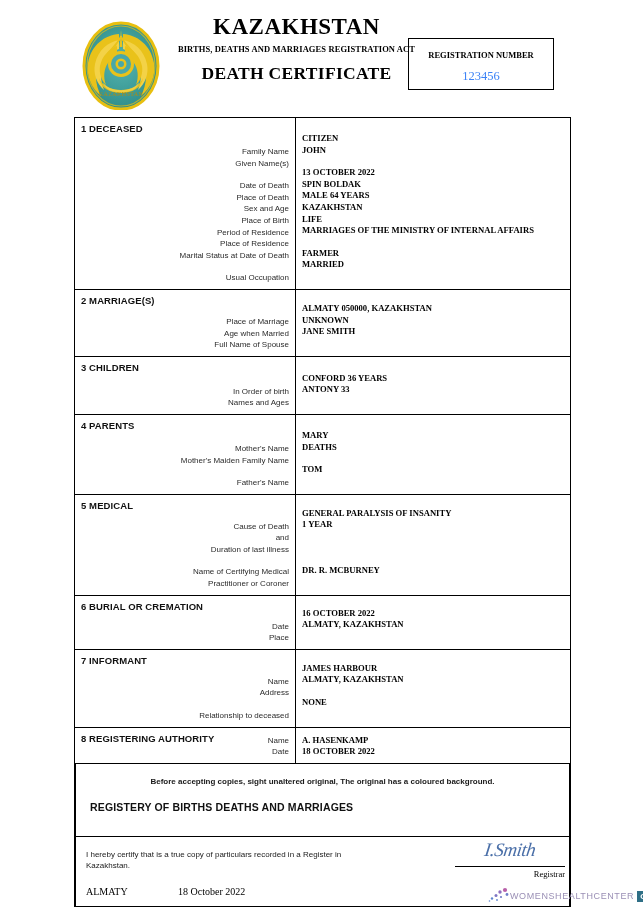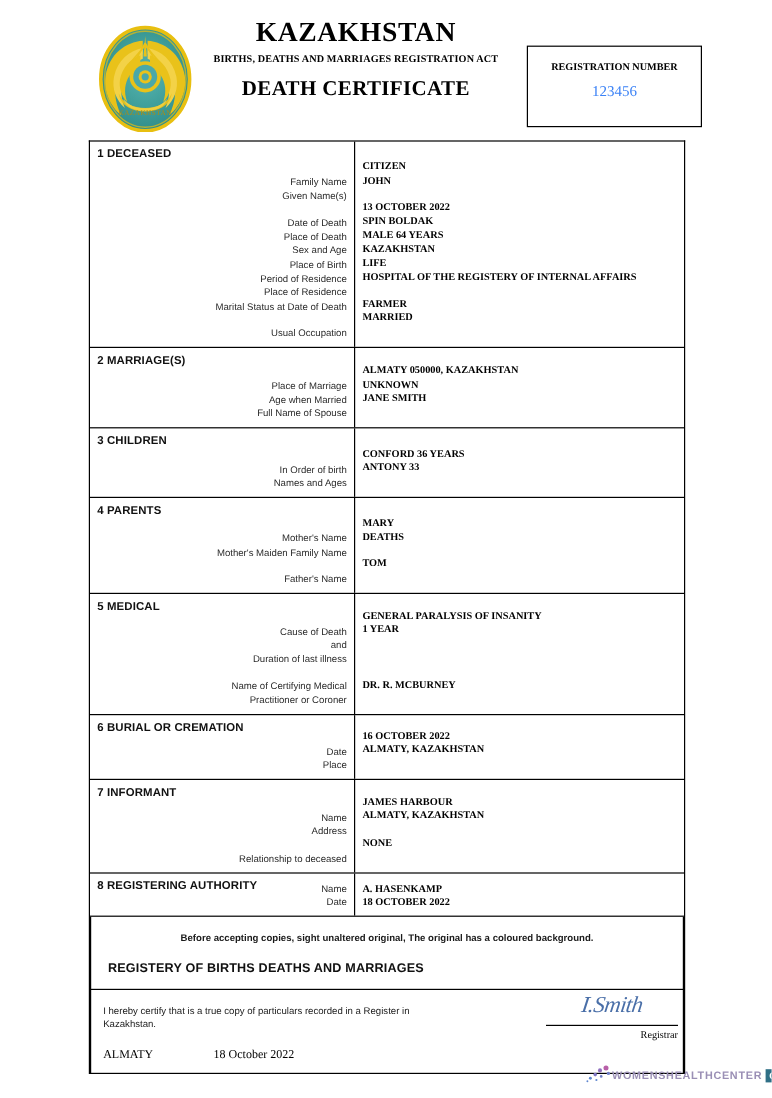--- a/index.html
+++ b/index.html
@@ -36,21 +36,21 @@
     font-family: "Liberation Serif", serif;
     font-size: 8.5px; font-weight: bold; color: #000;
     margin-top: 4px; letter-spacing: 0.1px;
   }
   .title-cert {
     font-family: "Liberation Serif", serif;
     font-size: 17.5px; font-weight: bold; color: #000;
     margin-top: 9px; letter-spacing: 0.3px;
   }
   .regbox {
-    position: absolute; left: 365px; top: 26px; width: 146px; height: 68px;
+    position: absolute; left: 334px; top: 26px; width: 146px; height: 52px;
     border: 1px solid #000; text-align: center;
   }
   .regbox-label {
     font-family: "Liberation Serif", serif;
     font-size: 8.5px; font-weight: bold; margin-top: 11px; color: #000;
   }
   .regbox-value {
     font-family: "Liberation Serif", serif;
     font-size: 12.5px; margin-top: 9px; color: #3b82f6;
   }
@@ -123,21 +123,21 @@
   .sec-authority { }
   .sec-authority .sec-left { display: flex; align-items: flex-start; }
   .sec-authority .auth-title { flex: 1 1 auto; }
   .sec-authority .labels { margin-top: 3px; }
   .sec-authority .values { margin-top: 3px; }
 
   .sec-endorse .sec-left { padding-top: 5px; padding-bottom: 6px; }
   .notice-block {
     border-left: 1px solid #000; border-right: 1px solid #000;
     border-bottom: 1px solid #000;
-    padding: 12px 10px 11px 10px;
+    padding: 12px 10px 23px 10px;
   }
   .notice-text {
     font-size: 8px; font-weight: bold; color: #1a1a1a;
     text-align: center; line-height: 11px;
   }
   .registry-heading {
     font-size: 10.5px; font-weight: bold; color: #111;
     margin-top: 14px; margin-left: 4px; letter-spacing: 0.15px;
   }
   .certify-block {
@@ -182,21 +182,21 @@
 
   
   .watermark {
     position: absolute; left: 488px; top: 884px;
     width: 150px; height: 24px;
     display: flex; align-items: center;
   }
   .wm-dots { width: 22px; height: 18px; position: relative; }
   .wm-text {
     font-size: 9px; letter-spacing: 0.6px;
-    color: #9a8fb5; font-weight: bold;
+    color: #9a8fb5; font-weight: normal;
   }
   .wm-org {
     font-size: 8px; letter-spacing: 0.4px;
     color: #ffffff; background: #2f6f86;
     padding: 1px 3px; margin-left: 3px;
     font-weight: bold;
   }
 </style>
 </head>
 <body>
@@ -277,21 +277,21 @@
       </div>
       <div class="sec-right">
         <div class="values">
           <div class="value">CITIZEN</div>
           <div class="value">JOHN</div>
           <div class="value spacer-top">13 OCTOBER 2022</div>
           <div class="value">SPIN BOLDAK</div>
           <div class="value">MALE 64 YEARS</div>
           <div class="value">KAZAKHSTAN</div>
           <div class="value">LIFE</div>
-          <div class="value">HOSPITAL OF THE REGISTERY OF INTERNAL AFFAIRS</div>
+          <div class="value">MARRIAGES OF THE MINISTRY OF INTERNAL AFFAIRS</div>
           <div class="value spacer-top">FARMER</div>
           <div class="value">MARRIED</div>
         </div>
       </div>
     </div>
 
     <div class="section sec-marriage">
       <div class="sec-left">
         <div class="sec-title">2 MARRIAGE(S)</div>
         <div class="labels">

